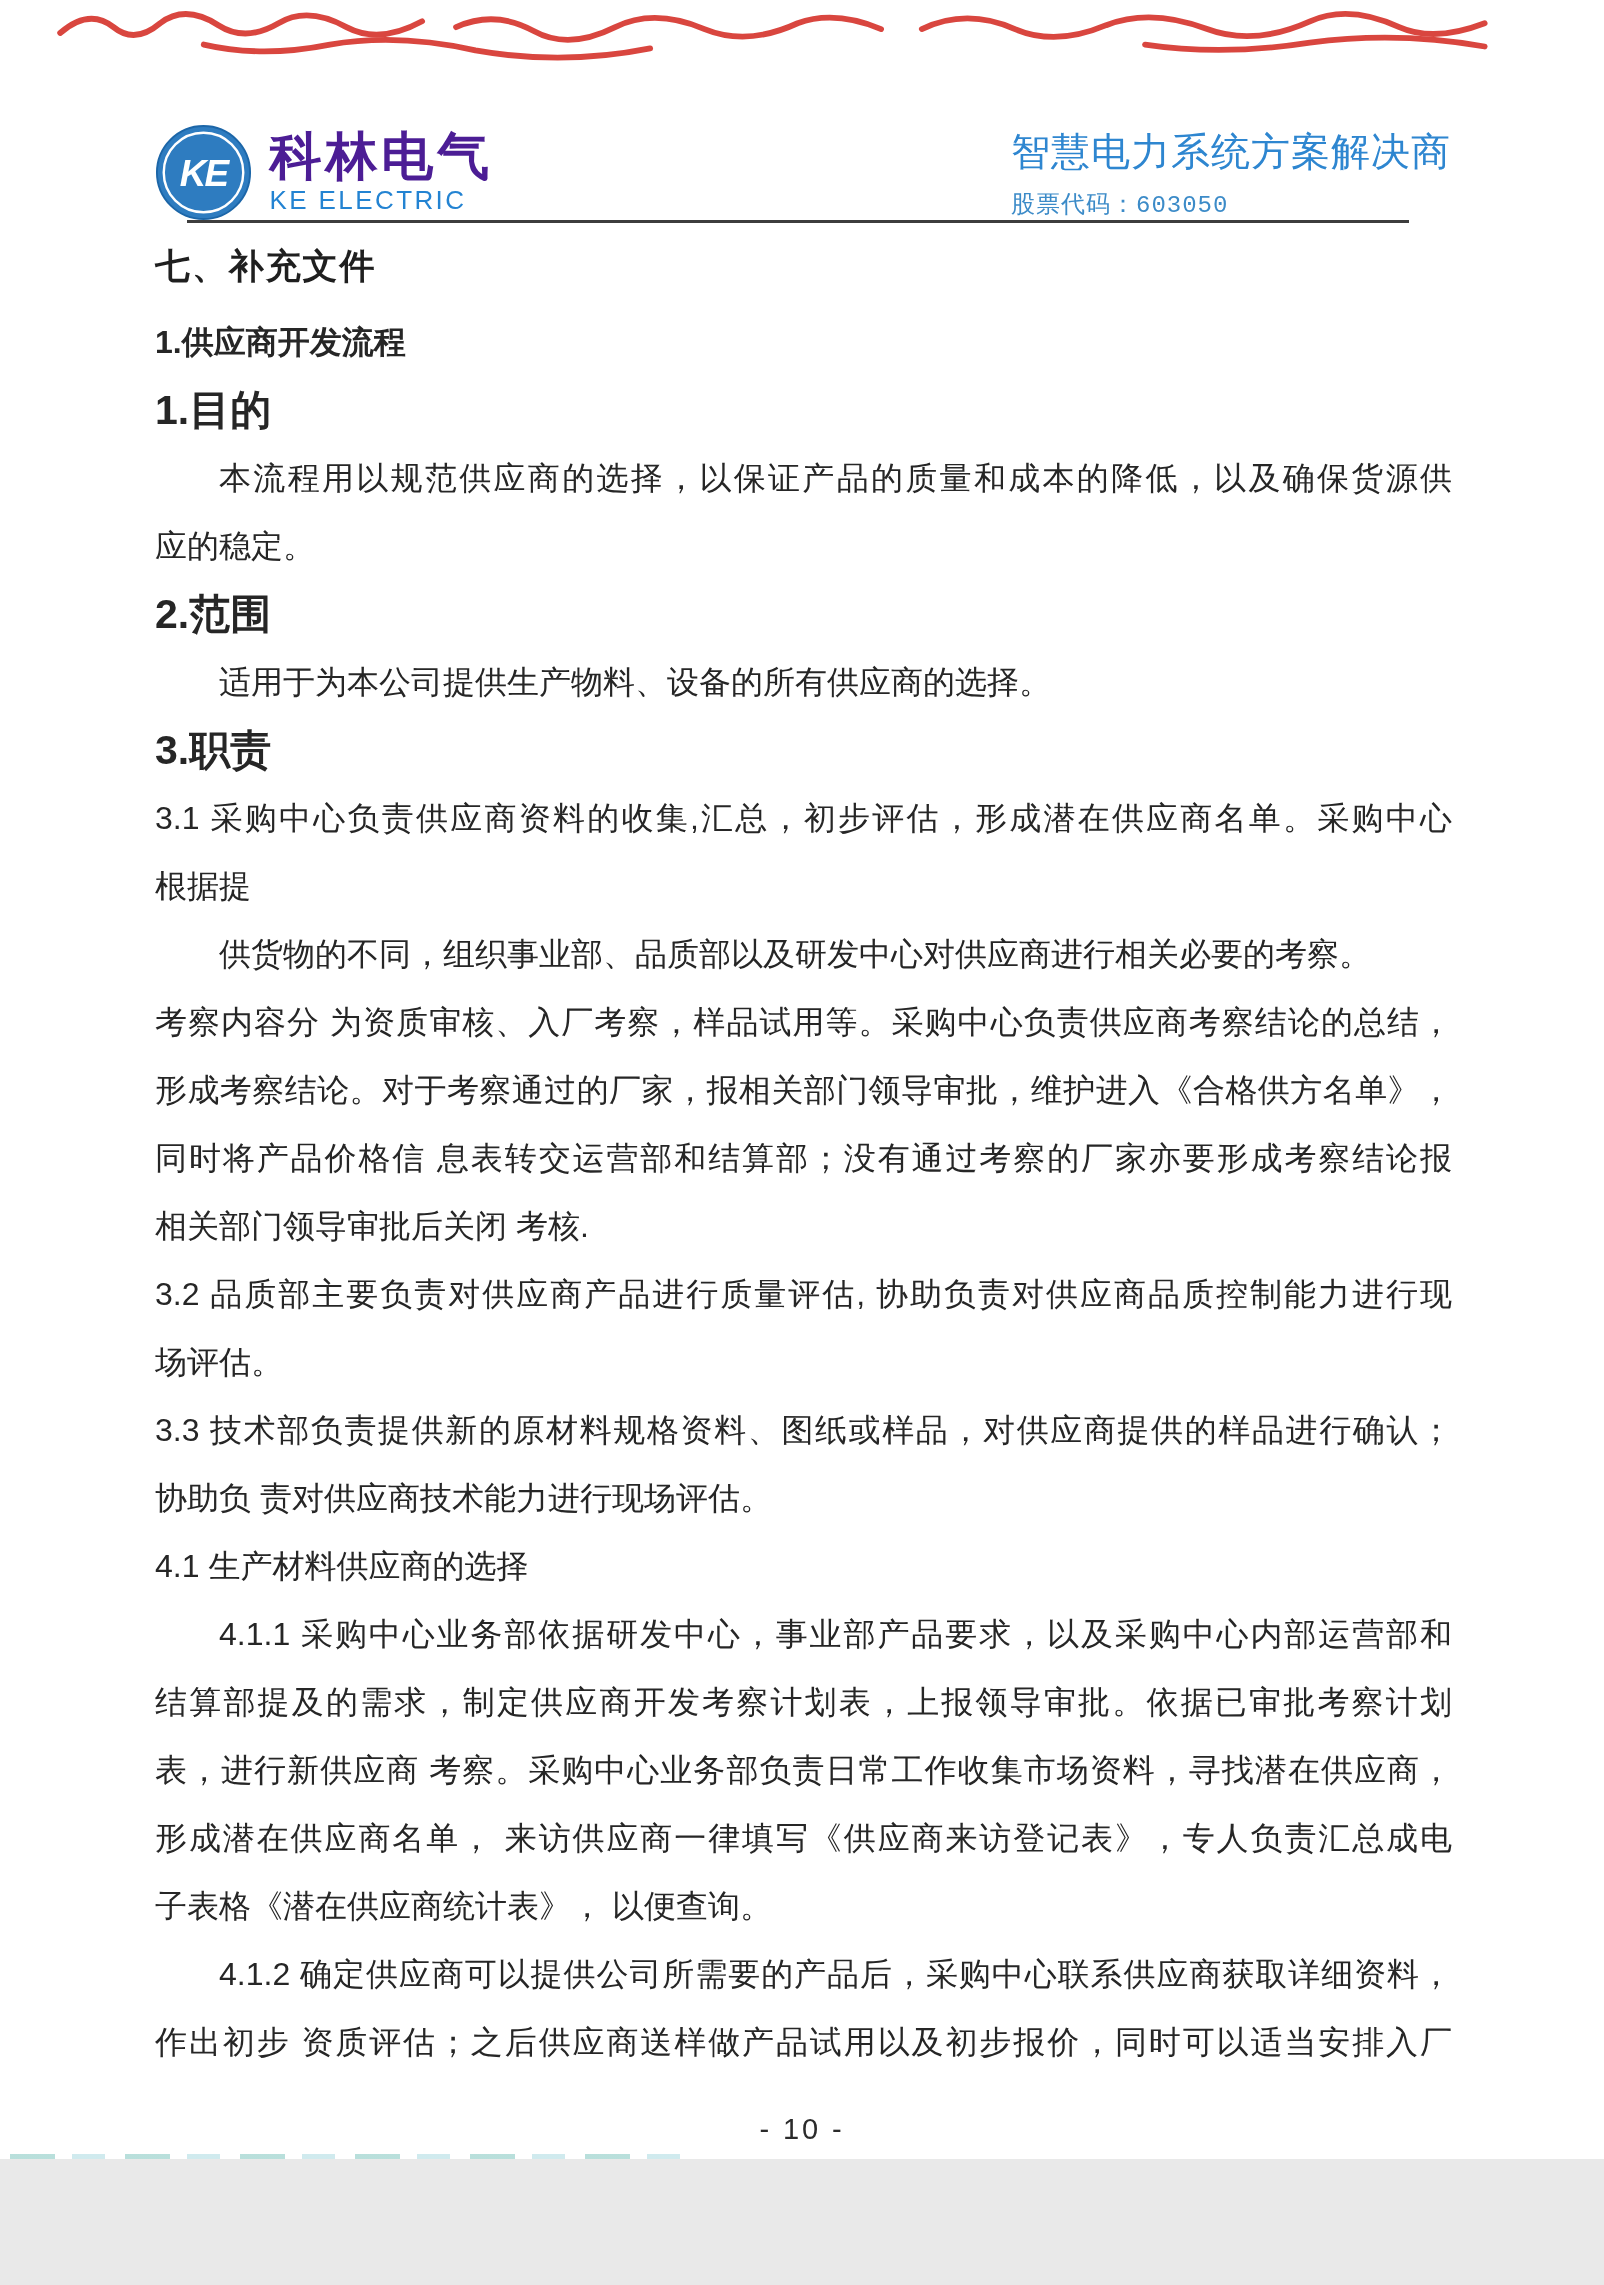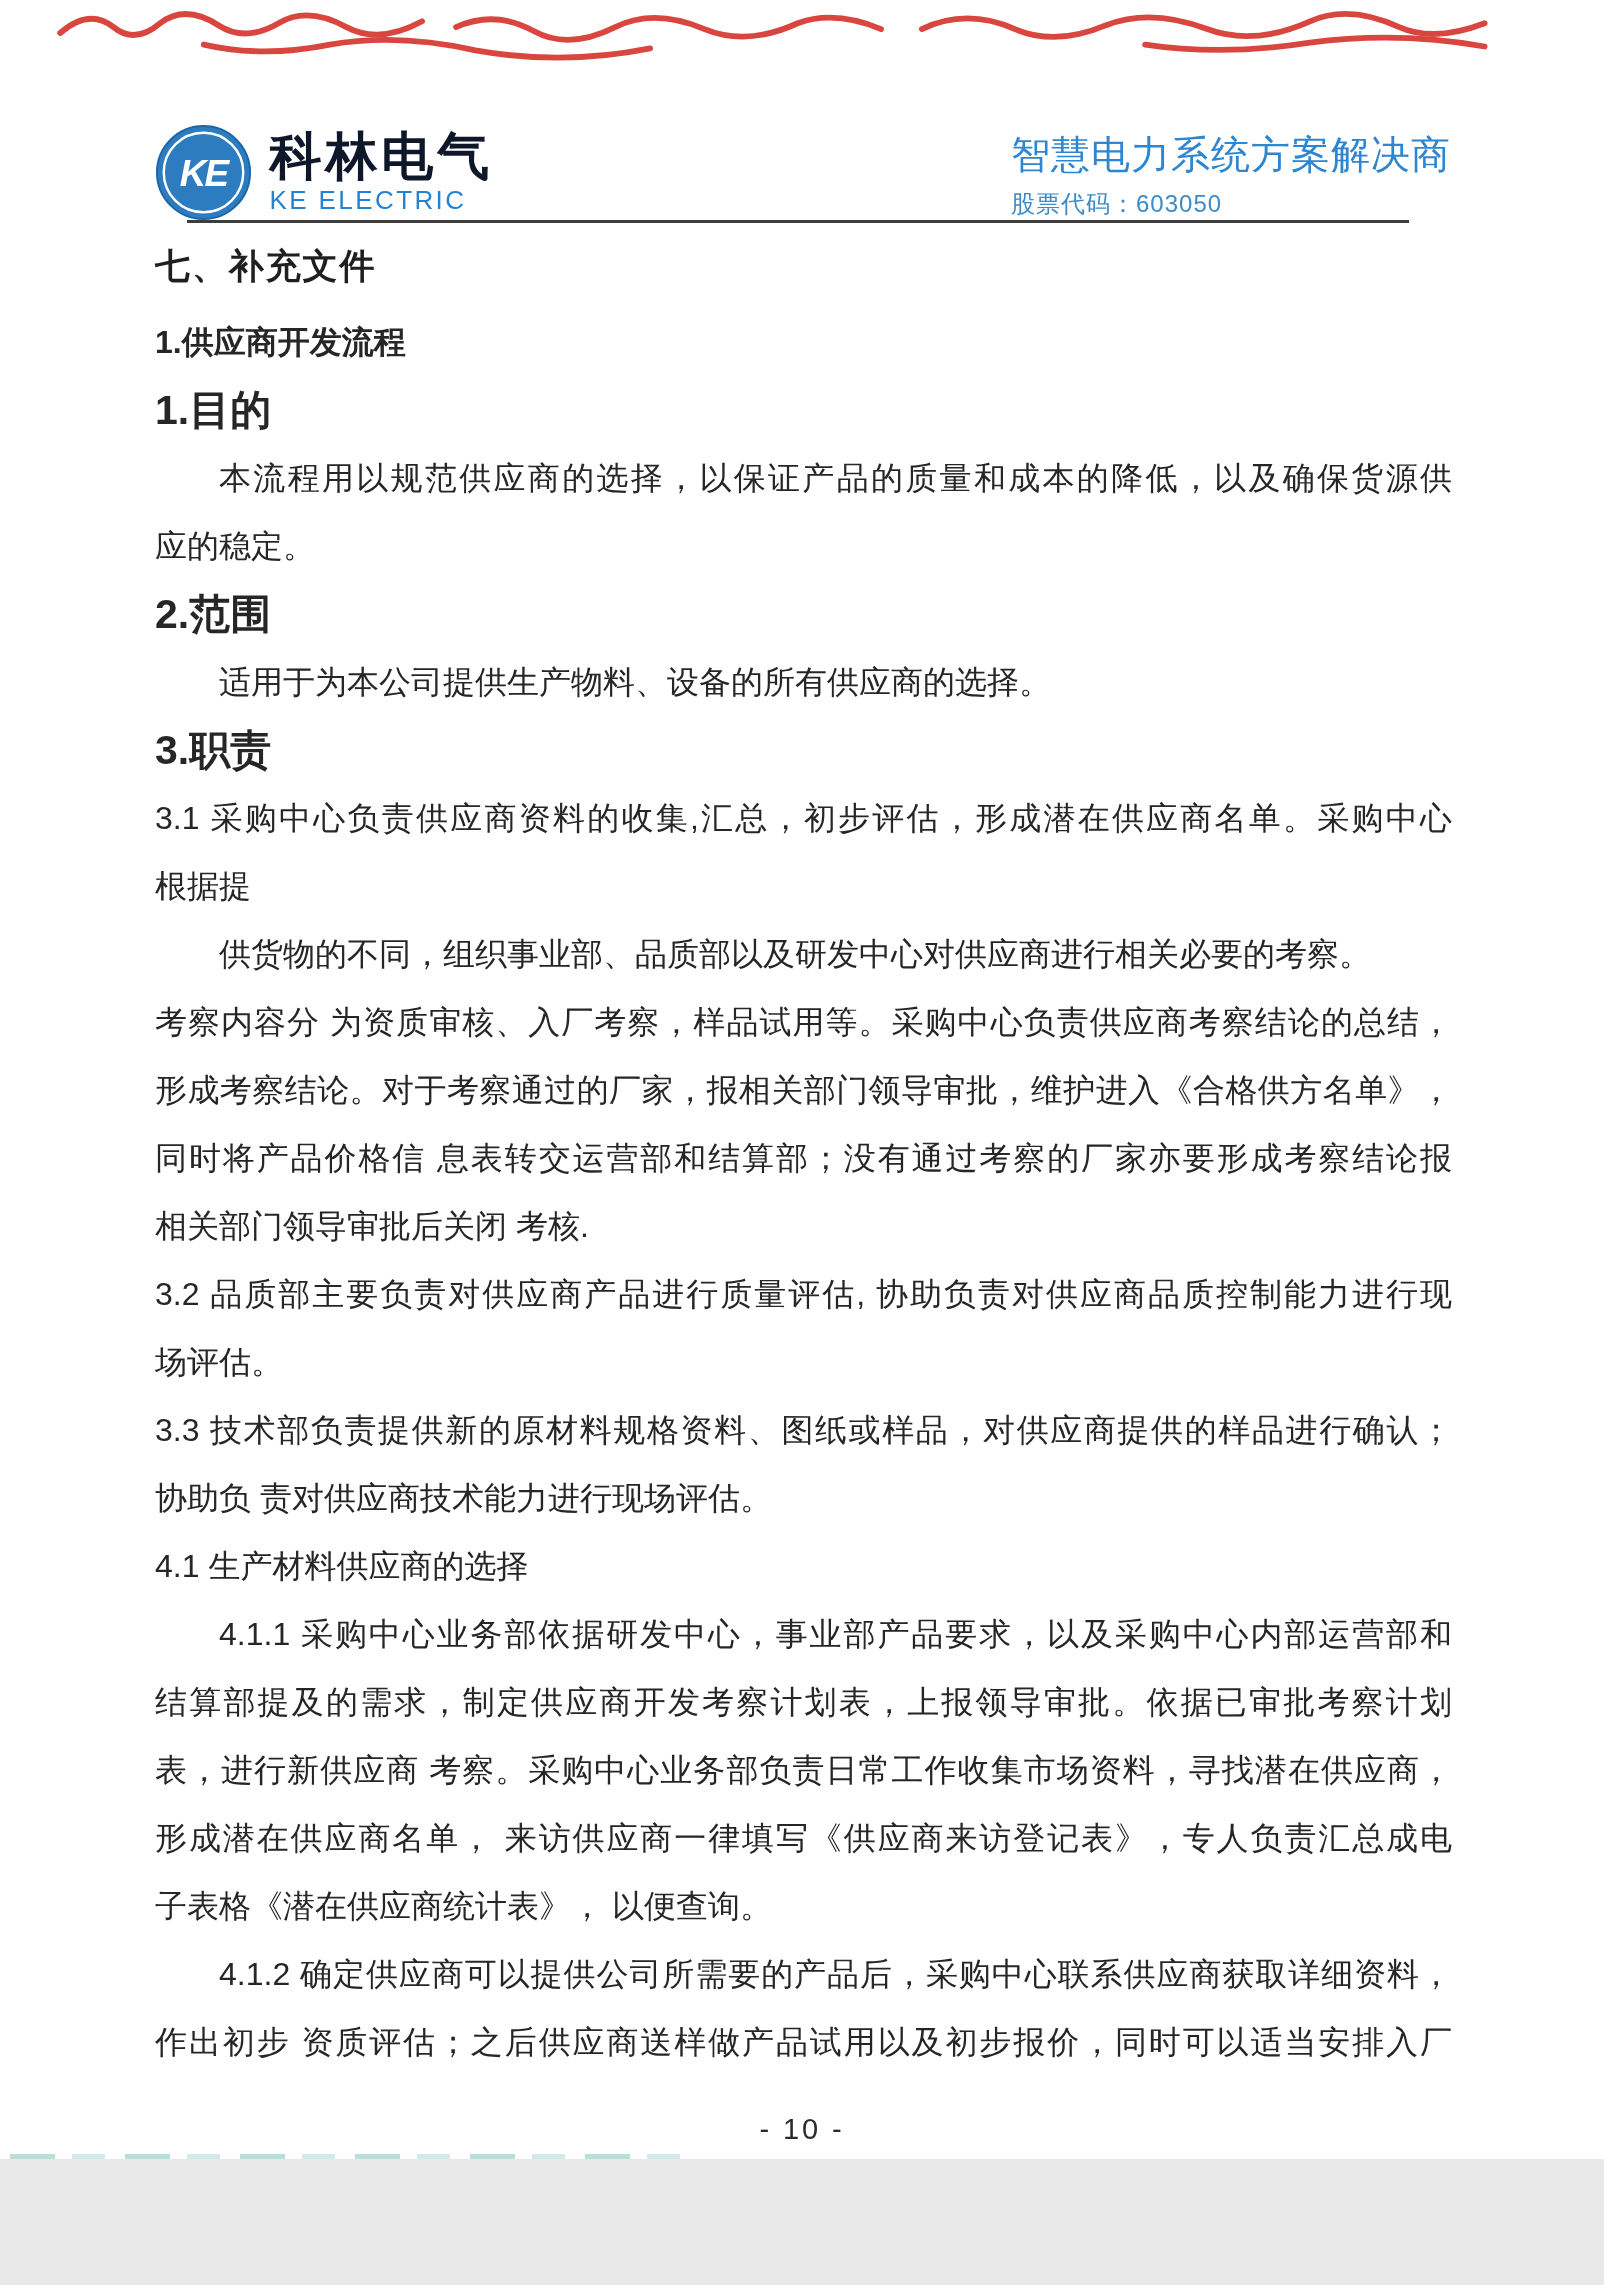--- a/index.html
+++ b/index.html
@@ -17,23 +17,23 @@
   .bottom-artifact{
     position:absolute;left:9.7px;bottom:0;height:4.9px;width:670px;opacity:.75;
     background:repeating-linear-gradient(90deg,
       rgba(111,190,182,.65) 0 45px, rgba(255,255,255,0) 45px 62px,
       rgba(130,200,210,.5) 62px 95px, rgba(255,255,255,0) 95px 115px);
   }
   
   .header{position:absolute;top:124px;left:155px;right:153px;display:flex;justify-content:space-between;align-items:flex-start;}
   .brand{display:flex;align-items:center;gap:17.5px;}
   .brand-badge{width:97px;height:97px;flex:0 0 auto;}
-  .brand-text .cn{font-size:52px;font-weight:bold;color:#0f172a;letter-spacing:3.9px;line-height:1.05;}
+  .brand-text .cn{font-size:52px;font-weight:bold;color:#4c1d95;letter-spacing:3.9px;line-height:1.05;}
   .brand-text .en{font-size:26px;color:#2383d2;letter-spacing:2.4px;margin-top:1.9px;}
-  .tagline{text-align:left;padding-top:9.7px;}
+  .tagline{text-align:left;padding-top:9.7px;font-family:Liberation Mono, monospace;}
   .tagline .slogan{font-size:39px;color:#2e86d0;letter-spacing:1px;line-height:1.1;}
   .tagline .stock{font-size:24px;color:#3c8bc8;margin-top:11.6px;letter-spacing:1px;}
   .header-rule{position:absolute;top:220px;left:187px;width:1222px;height:2.9px;background:#3d3d3d;}
   
   .doc{position:absolute;top:241px;left:155px;width:1297px;}
   .doc-title{font-size:35px;font-weight:bold;color:#1f1f1f;line-height:1.2;margin:3.9px 0 21.3px 0;letter-spacing:1.9px;}
   .line{font-size:32px;line-height:68px;white-space:nowrap;}
   .h2{font-weight:bold;font-size:32px;}
   .h3{font-weight:bold;font-size:41px;}
   .indent{padding-left:64px;}

